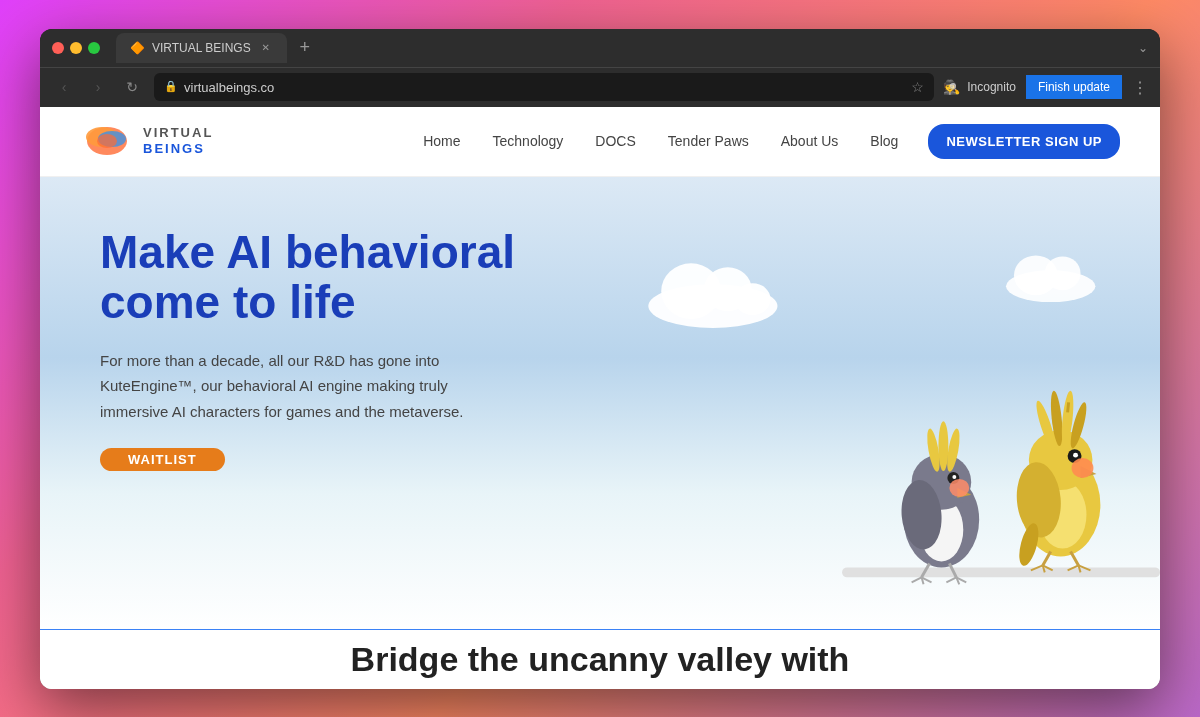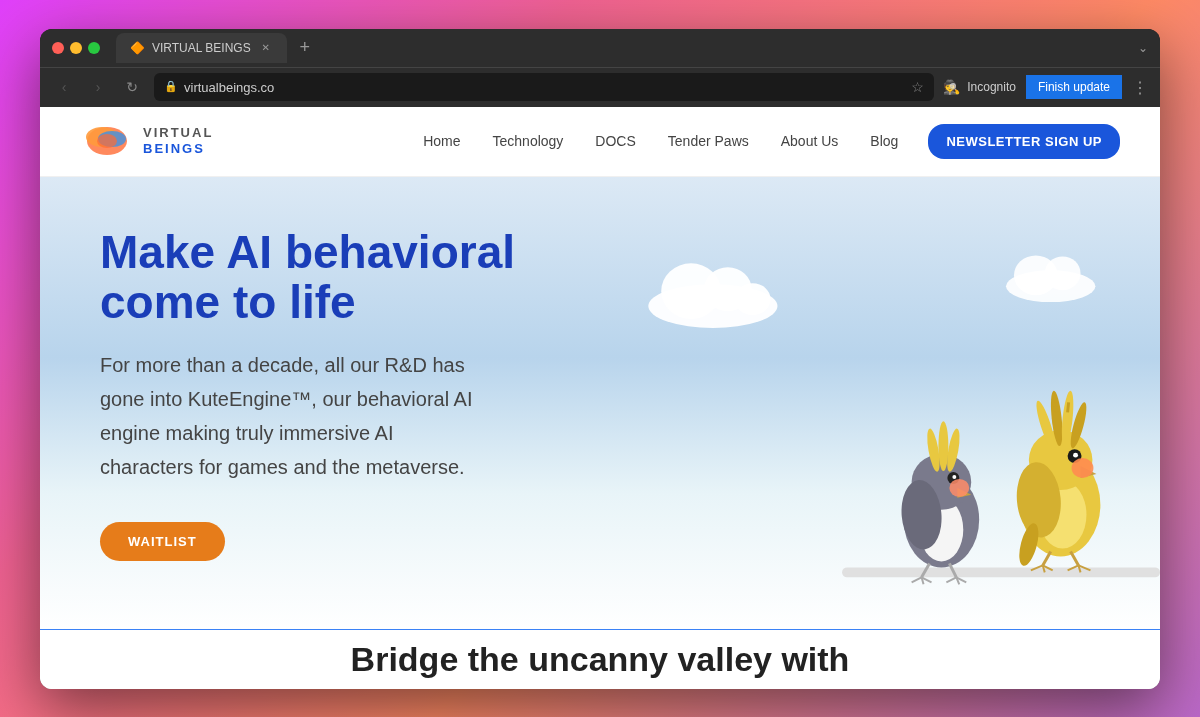--- a/index.html
+++ b/index.html
@@ -273,33 +273,33 @@
 
     .hero-title {
       font-size: 46px;
       font-weight: 900;
       color: #1a3eb8;
       line-height: 1.1;
       margin-bottom: 20px;
     }
 
     .hero-description {
-      font-size: 20px;
+      font-size: 15px;
       color: #444;
       line-height: 1.7;
-      margin-bottom: 38px;
+      margin-bottom: 24px;
       max-width: 380px;
     }
 
     .waitlist-btn {
       background: #e67c1a;
       color: white;
       border: none;
       border-radius: 25px;
-      padding: 12px 28px;
+      padding: 4px 28px;
       font-size: 13px;
       font-weight: 700;
       cursor: pointer;
       letter-spacing: 1px;
     }
 
     
     .birds-area {
       position: absolute;
       right: 0;

